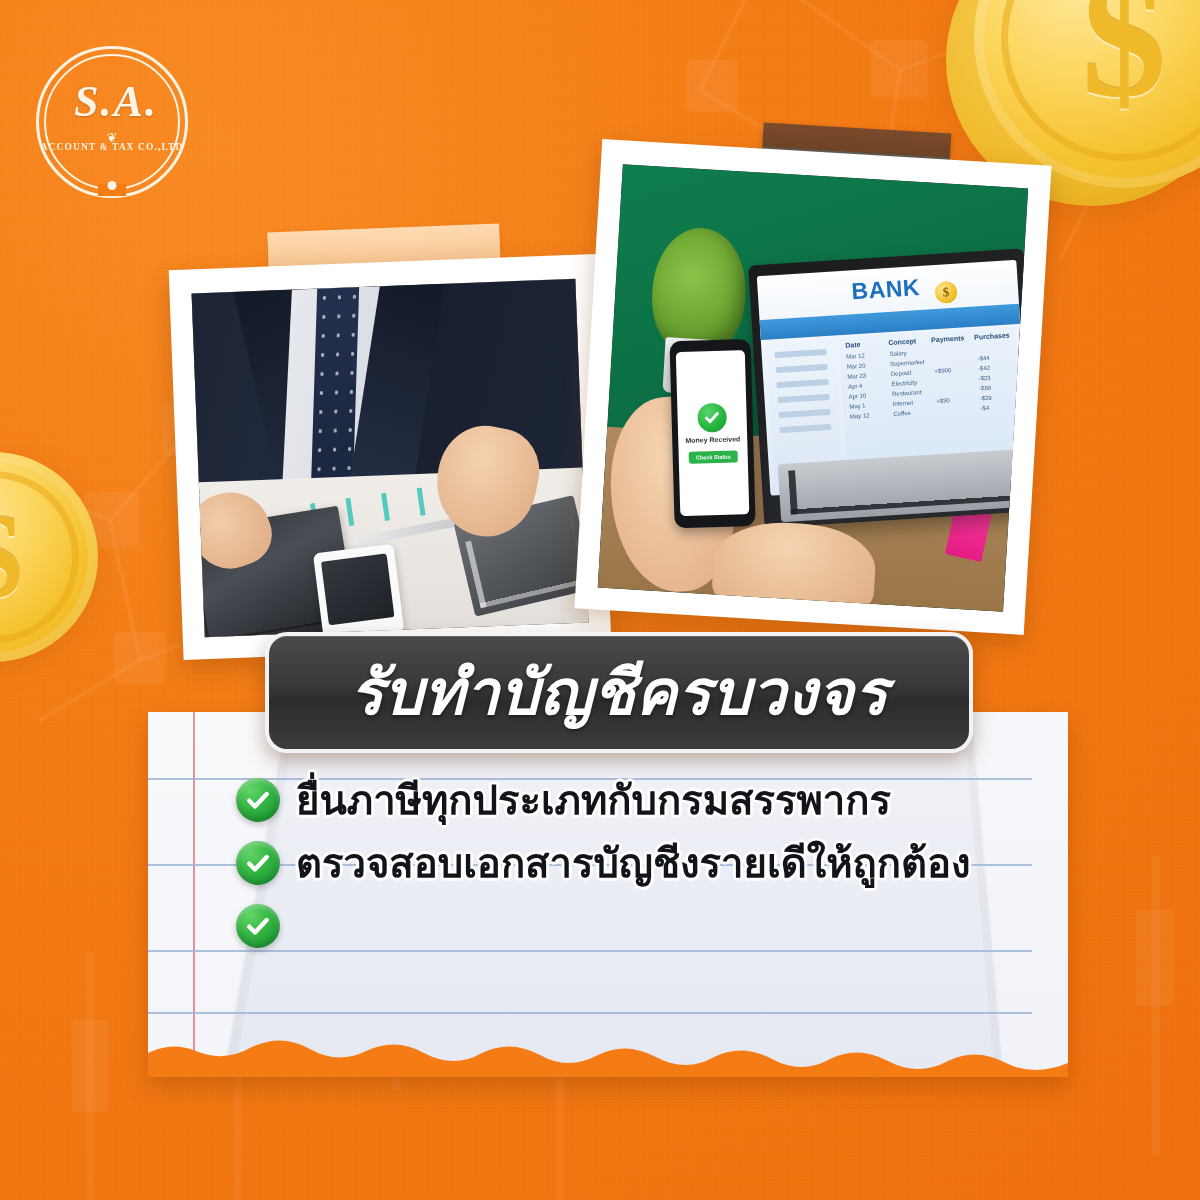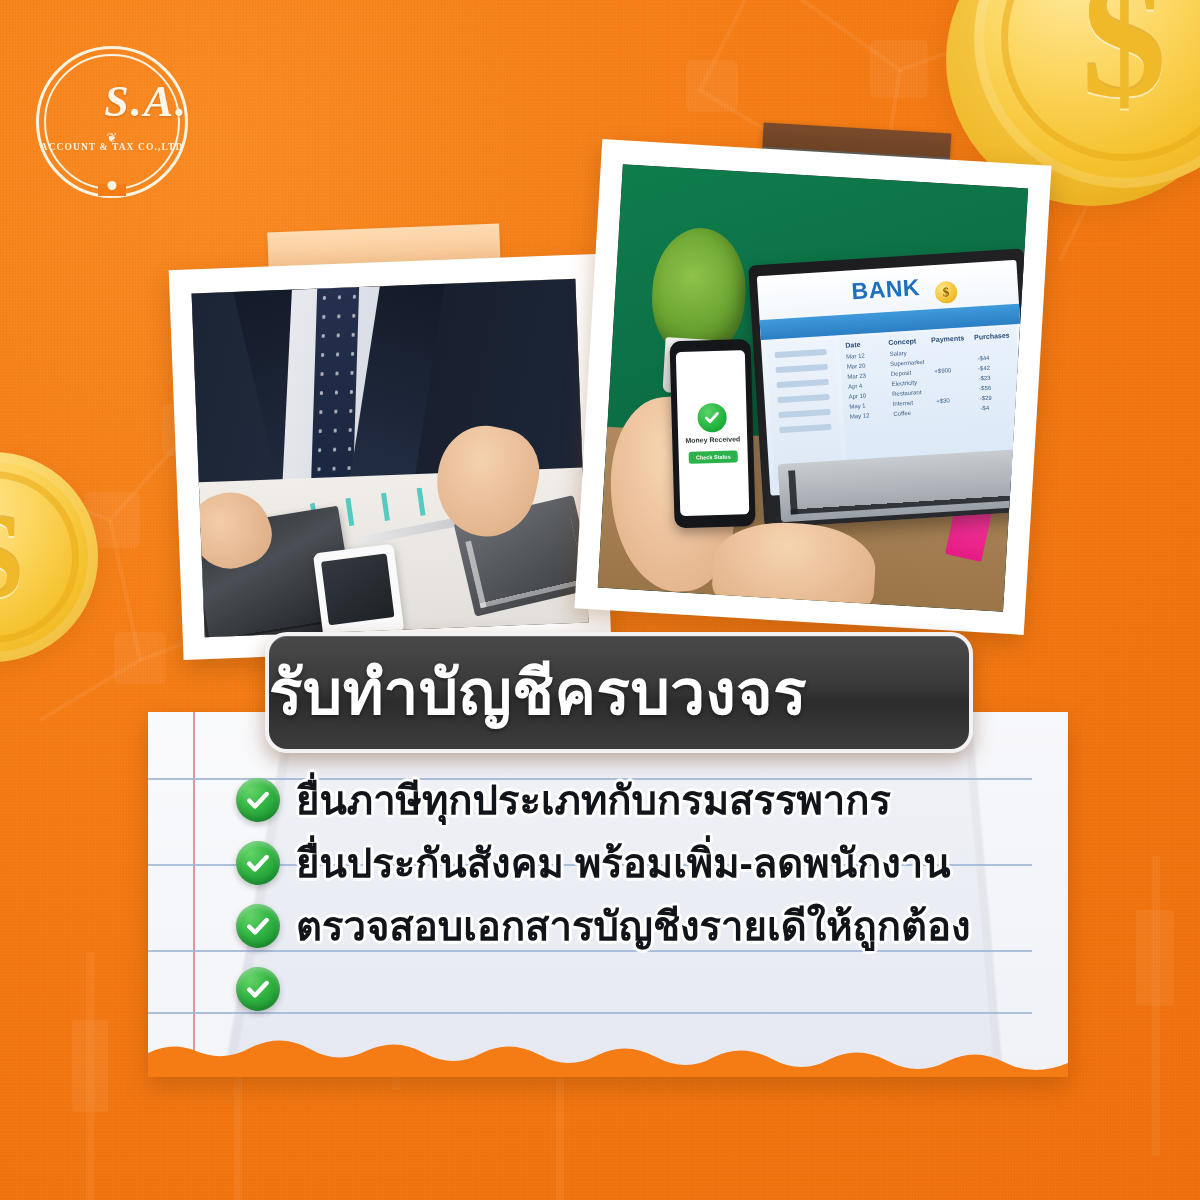--- a/index.html
+++ b/index.html
@@ -175,22 +175,23 @@
   .sr-pink{position:absolute;left:86%;top:74%;width:9%;height:14%;
     background:linear-gradient(180deg,#ff3fa0,#e31b84);border-radius:2px;transform:rotate(9deg);}
 
   
   #title-banner{
     position:absolute;left:265px;top:632px;width:700px;height:113px;
     border-radius:22px;
     background:linear-gradient(180deg,#4a4a4a 0%,#3a3a3a 42%,#2c2c2c 58%,#3d3d3d 100%);
     border:4px solid #f2f2f4;
     box-shadow:0 8px 20px rgba(90,40,0,.35), inset 0 1px 0 rgba(255,255,255,.16);
-    display:flex;align-items:center;justify-content:flex-start;
+    display:flex;align-items:center;justify-content:center;
     z-index:6;
+    font-style:italic;
   }
   #title-text{
     color:#fff;font-size:62px;font-weight:700;line-height:1;
     letter-spacing:.5px;white-space:nowrap;
     text-shadow:0 2px 4px rgba(0,0,0,.45);
   }
 
   
   #paper{
     position:absolute;left:148px;top:712px;width:920px;height:365px;
@@ -225,21 +226,21 @@
   }
 
   
   #logo{position:absolute;left:36px;top:46px;width:152px;height:152px;z-index:8;}
   #logo .ring{position:absolute;inset:0;border-radius:50%;border:3px solid #fbf4e3;}
   #logo .ring2{position:absolute;inset:8px;border-radius:50%;border:2px solid #fbf4e3;}
   #logo .gap{position:absolute;left:50%;bottom:2px;transform:translateX(-50%);
     width:28px;height:12px;background:#f57c14;}
   #logo .dot{position:absolute;left:50%;bottom:8px;transform:translateX(-50%);
     width:9px;height:9px;border-radius:50%;background:#fbf4e3;}
-  #logo .mono{position:absolute;left:8px;right:0;top:30px;text-align:right;
+  #logo .mono{position:absolute;left:8px;right:0;top:30px;text-align:center;
     font-family:"Liberation Serif",serif;font-style:italic;font-weight:700;
     font-size:44px;color:#fdf6e6;letter-spacing:2px;text-shadow:0 1px 2px rgba(120,55,0,.35);}
   #logo .sub{position:absolute;left:0;right:0;top:96px;text-align:center;
     font-family:"Liberation Serif",serif;font-size:9.5px;font-weight:700;
     color:#fbf2df;letter-spacing:1.1px;}
   #logo .flourish{position:absolute;left:0;right:0;top:84px;text-align:center;
     color:#fbf2df;font-size:13px;font-family:"Liberation Serif",serif;}
 </style>
 </head>
 <body>
@@ -453,28 +454,20 @@
           </svg>
       </span>
       <span class="li-text">ยื่นภาษีทุกประเภทกับกรมสรรพากร</span>
     </div>
     <div class="li">
       <span class="tick">
         <svg viewBox="0 0 24 24">
             <path d="M4 12.6 L9.2 18 L20 6.4" fill="none" stroke="#fff" stroke-width="4" stroke-linecap="round" stroke-linejoin="round"></path>
           </svg>
       </span>
-      <span class="li-text">ยื่นประกันสังคม พร้อมเพิ่ม-ลดพนักงาน</span>
-    </div>
-    <div class="li">
-      <span class="tick">
-        <svg viewBox="0 0 24 24">
-            <path d="M4 12.6 L9.2 18 L20 6.4" fill="none" stroke="#fff" stroke-width="4" stroke-linecap="round" stroke-linejoin="round"></path>
-          </svg>
-      </span>
       <span class="li-text">ตรวจสอบเอกสารบัญชีงรายเดีให้ถูกต้อง</span>
     </div>
     <div class="li">
       <span class="tick">
         <svg viewBox="0 0 24 24">
             <path d="M4 12.6 L9.2 18 L20 6.4" fill="none" stroke="#fff" stroke-width="4" stroke-linecap="round" stroke-linejoin="round"></path>
           </svg>
       </span>
     </div>
   </div>

